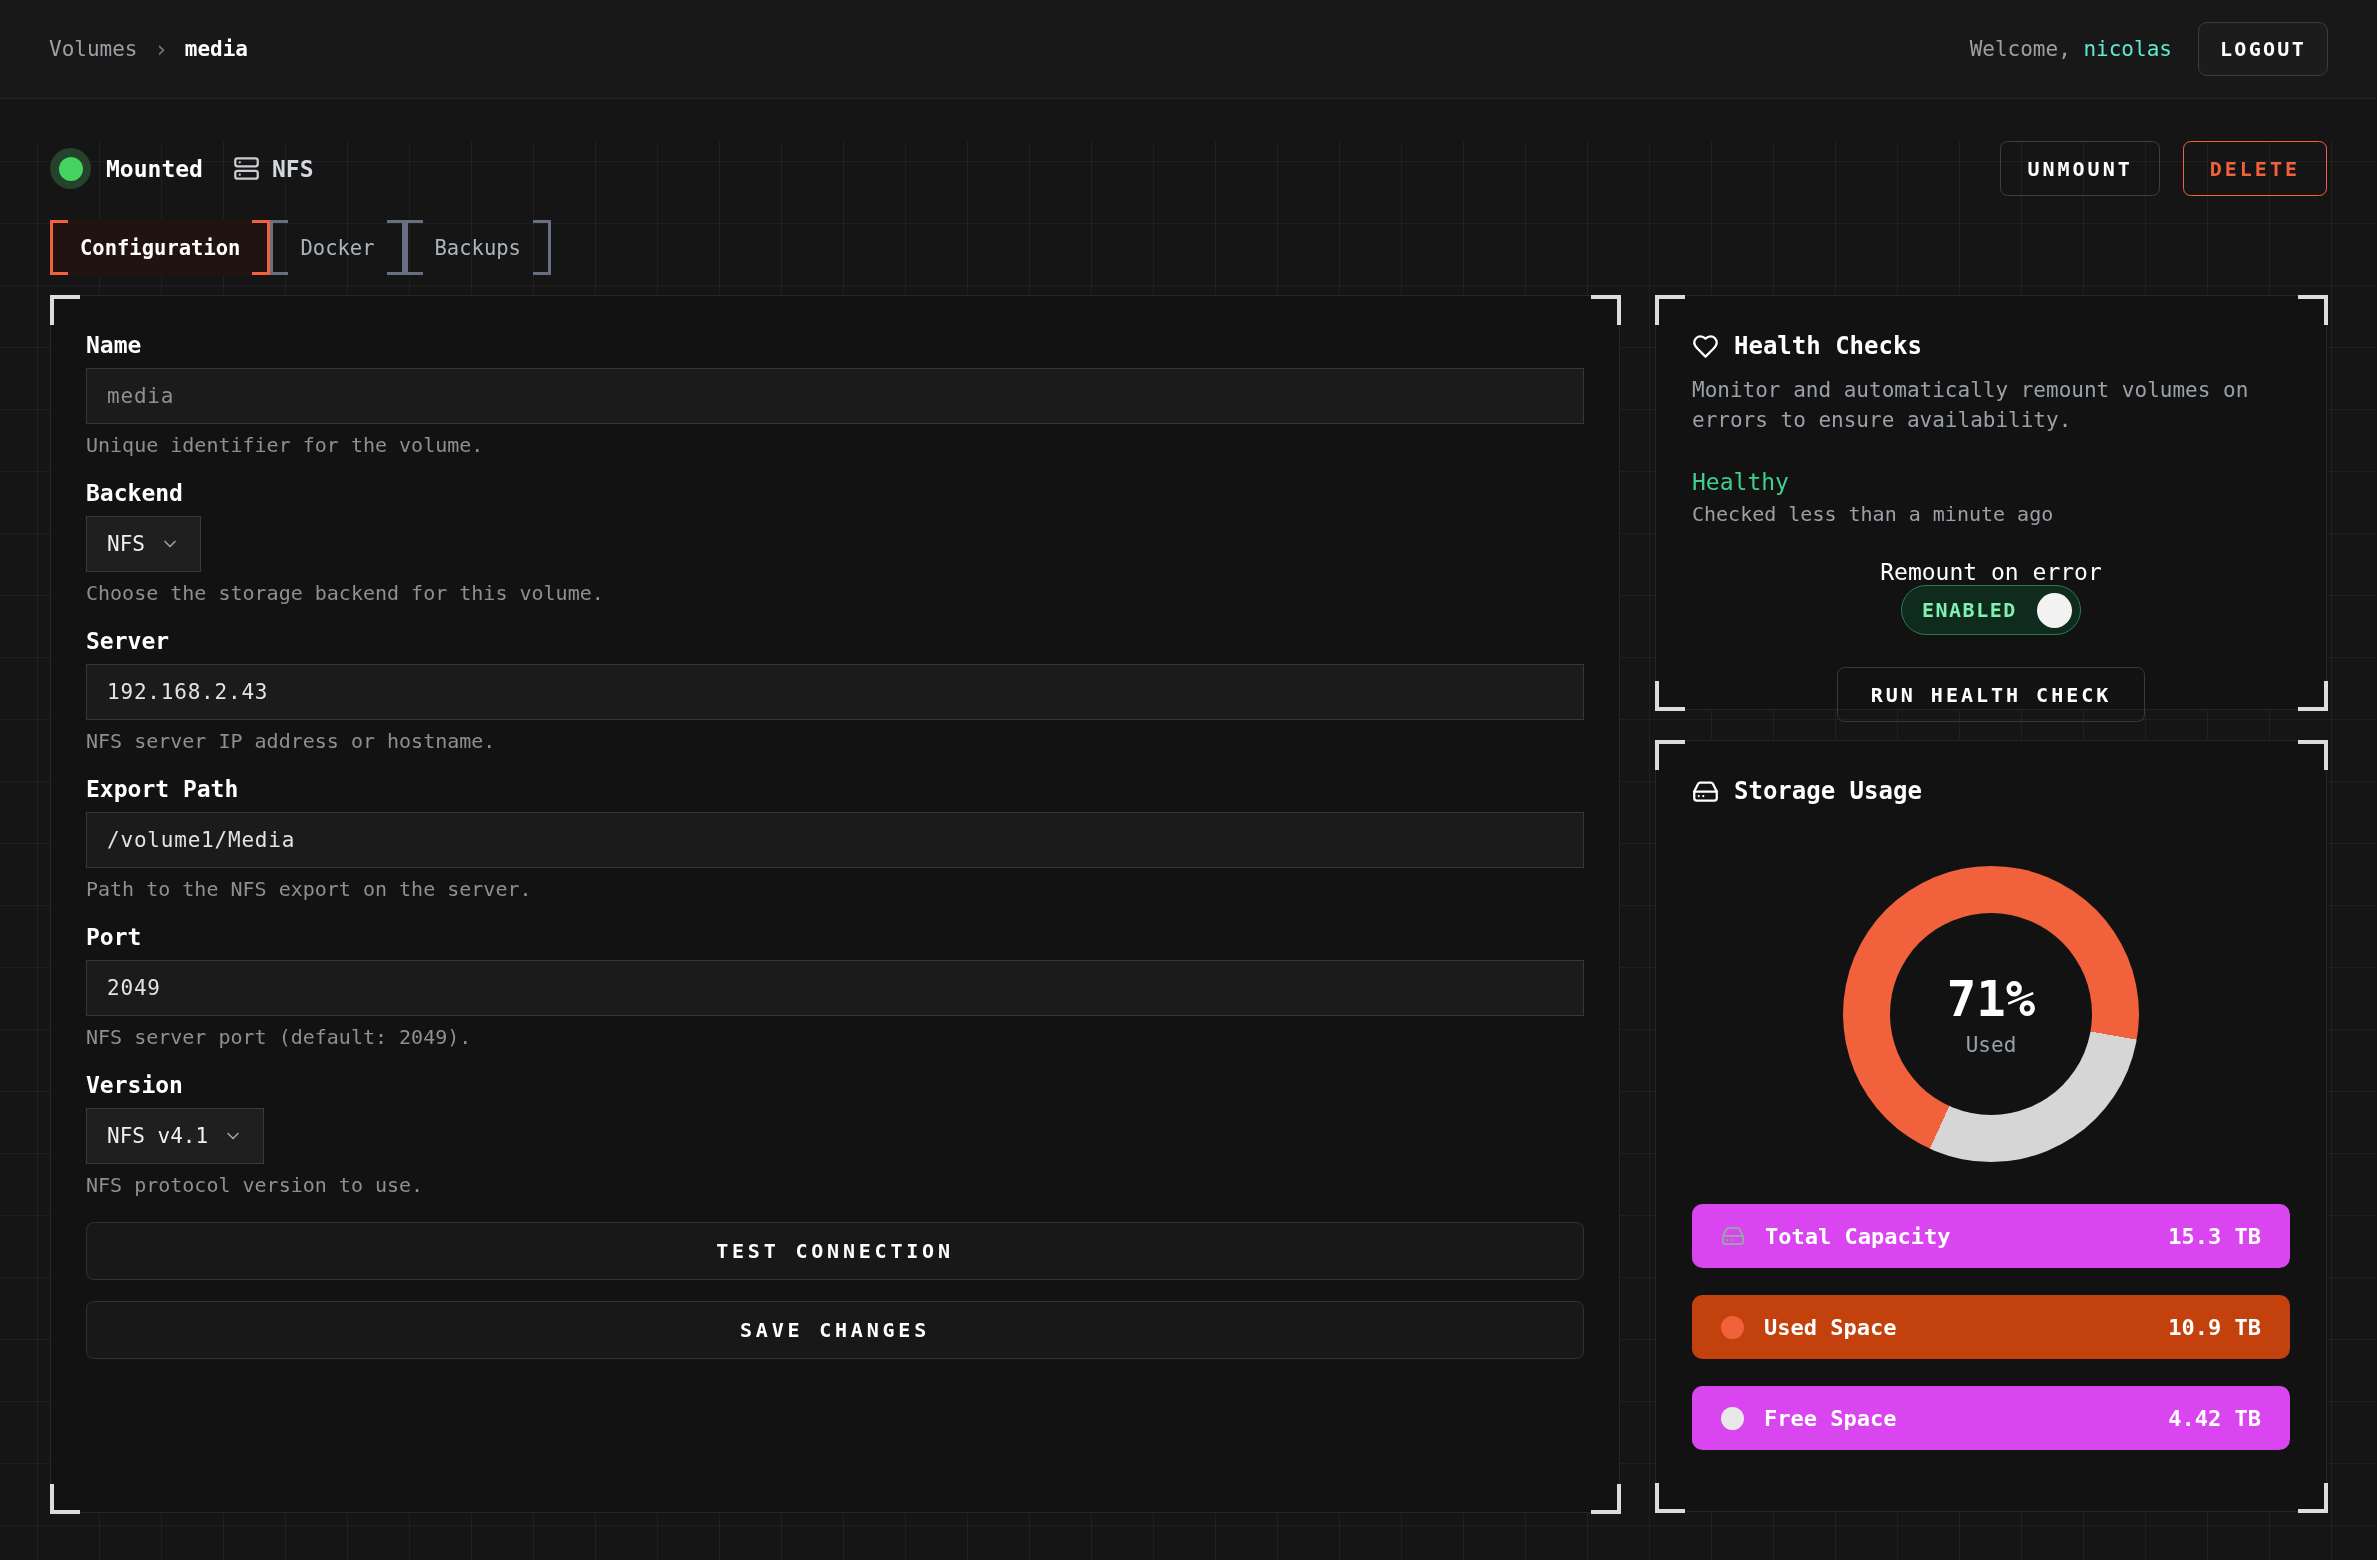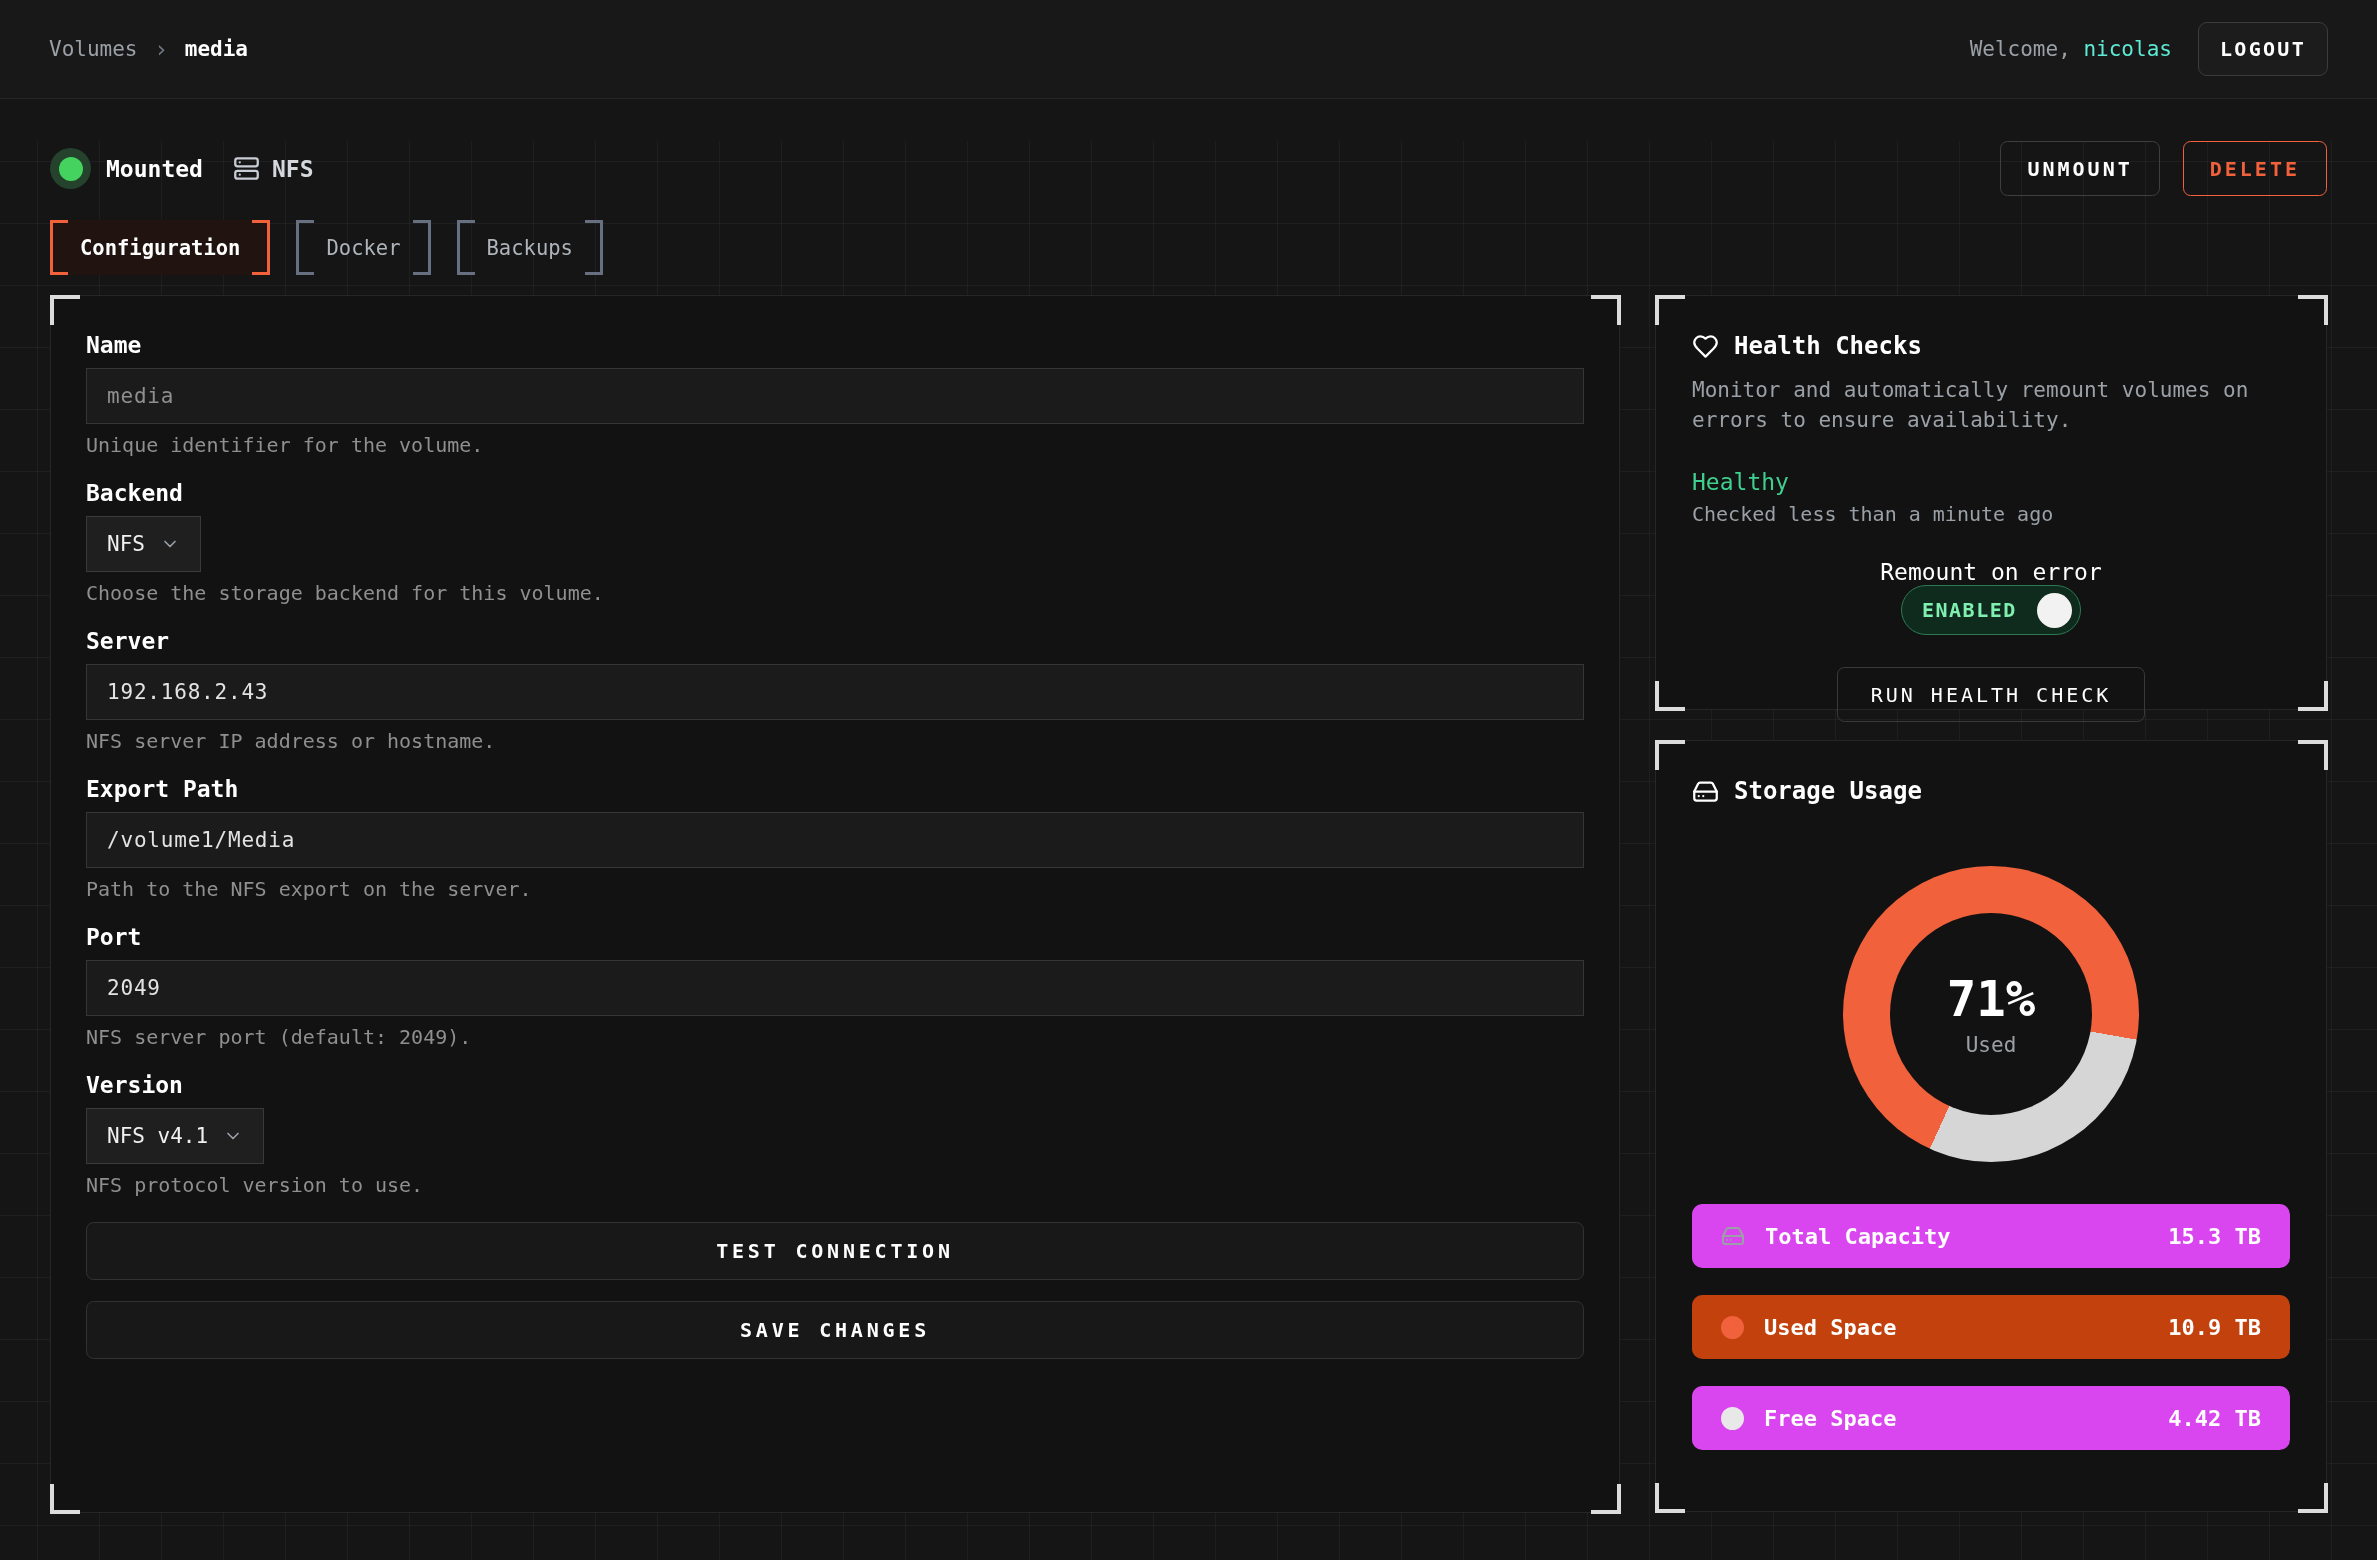--- a/index.html
+++ b/index.html
@@ -43,21 +43,21 @@
     display:flex; align-items:center; justify-content:center;
   }
   .status-dot::after{ content:""; width:24px; height:24px; border-radius:50%; background:#45d35f; }
   .status-label{ font-size:23px; font-weight:700; color:#ffffff; margin-left:15px; }
   .backend-chip{ display:flex; align-items:center; gap:12px; margin-left:30px; color:#c9ced4; }
   .backend-chip .lbl{ font-size:23px; font-weight:700; color:#d4d8dd; }
   .action-buttons{ margin-left:auto; display:flex; gap:23px; }
   .btn.outline{ background:transparent; border-color:#3f3f3f; border-radius:7.6px; padding:0 26px; height:55px; letter-spacing:3px; }
   .btn.danger{ background:transparent; border-color:#f0613c; color:#f0613c; border-radius:7.6px; padding:0 26px; height:55px; letter-spacing:3px; }
   
-  .tabs{ display:flex; gap:26px; margin-top:24px; }
+  .tabs{ display:flex; margin-top:24px; }
   .tab{
     position:relative; height:55px; padding:0 30px; display:flex; align-items:center;
     font-size:20.5px; color:#aeb4bb; cursor:pointer;
   }
   .tab::before,.tab::after{ content:""; position:absolute; top:0; bottom:0; width:15px; border:3.8px solid #677080; }
   .tab::before{ left:0; border-right:none; }
   .tab::after{ right:0; border-left:none; }
   .tab.active{ color:#ffffff; font-weight:700; background:#211310; }
   .tab.active::before,.tab.active::after{ border-color:#f0613c; }
   
@@ -101,21 +101,21 @@
   .remount-label{ font-size:23px; color:#ffffff; }
   .toggle{
     display:flex; align-items:center; width:180px; height:50px; border-radius:30px;
     background:#0f2b1d; border:1.5px solid #2c7a52; padding:0 7.6px 0 20px; cursor:pointer;
   }
   .toggle .t-label{ font-size:20px; font-weight:700; letter-spacing:1.5px; color:#7ff0b0; }
   .toggle .knob{ margin-left:auto; width:35px; height:35px; border-radius:50%; background:#f2f2f2; }
   .run-btn{
     display:block; margin:32px auto 0; height:55px; padding:0 33px;
     background:transparent; border:1.5px solid #3a3a3a; border-radius:7.6px;
-    color:#ffffff; font-family:inherit; font-weight:400; font-size:20px; letter-spacing:3px; cursor:pointer;
+    color:#ffffff; font-family:inherit; font-weight:700; font-size:20px; letter-spacing:3px; cursor:pointer;
   }
   
   .donut{ position:relative; width:296px; height:296px; border-radius:50%; margin:61px auto 0; }
   .donut .hole{
     position:absolute; inset:47px; border-radius:50%; background:#121212;
     display:flex; flex-direction:column; align-items:center; justify-content:center; gap:4.5px;
   }
   .donut .pct{ font-size:49px; font-weight:700; color:#ffffff; }
   .donut .cap{ font-size:21px; color:#9aa0a6; }
   .legend{ margin-top:42px; display:flex; flex-direction:column; gap:27px; }

